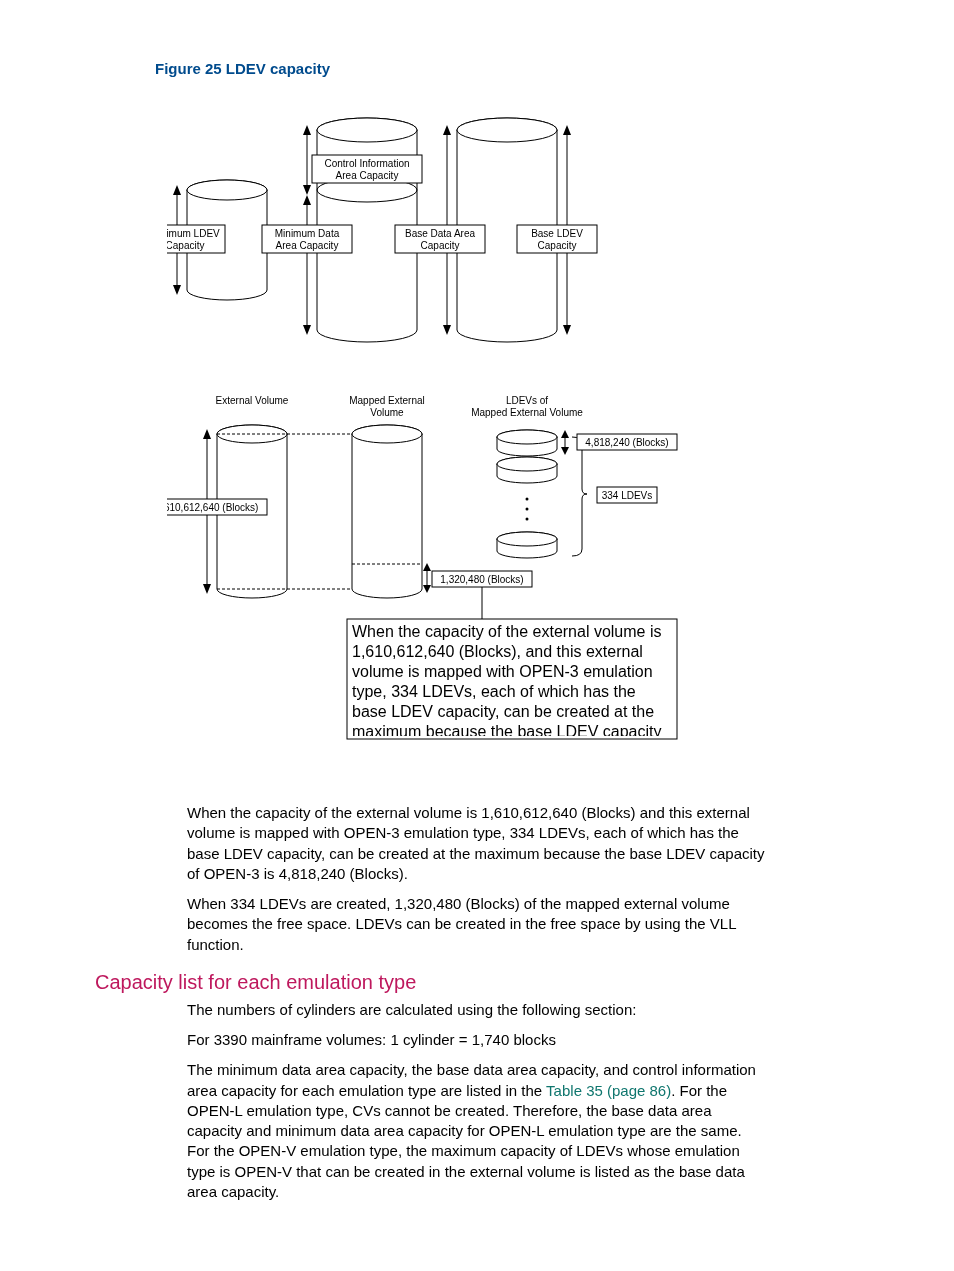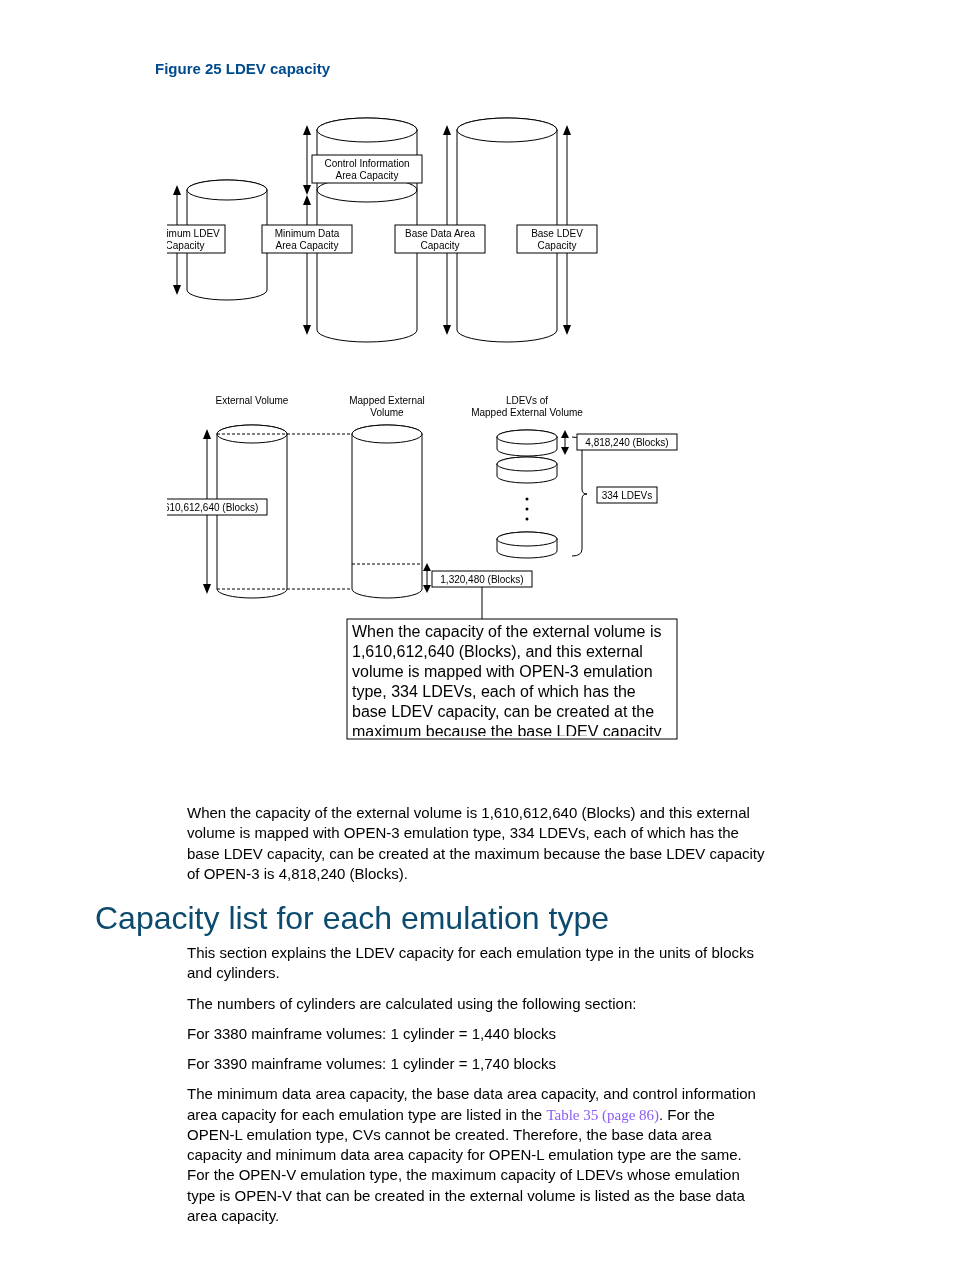--- a/index.html
+++ b/index.html
@@ -39,29 +39,28 @@
     color: #000;
     font-family: "Arial Narrow", Arial, sans-serif;
     font-stretch: condensed;
     letter-spacing: 0;
   }
   .indent-block {
     margin-left: 92px;
     margin-right: 0;
   }
   .section-heading {
-    color: #0c4a6e;
+    color: #be185d;
     font-weight: normal;
-    font-size: 32px;
+    font-size: 20px;
     margin: 16px 0 6px 0;
     font-family: "Arial Narrow", Arial, sans-serif;
   }
   .link-text {
-    color: #8b5cf6;
-    font-family: Liberation Serif, serif;
+    color: #0f766e;
   }
   .fig26-note {
     font-size: 16px;
     line-height: 1.25;
   }
 </style>
 </head>
 <body>
 
 <div class="page">
@@ -197,27 +196,26 @@
           <div xmlns="http://www.w3.org/1999/xhtml" class="fig26-note">When the capacity of the external volume is 1,610,612,640 (Blocks), and this external volume is mapped with OPEN-3 emulation type, 334 LDEVs, each of which has the base LDEV capacity, can be created at the maximum because the base LDEV capacity of OPEN-3 is 4,818,240 (Blocks). When 334 LDEVs are created, 1,320,480 (Blocks) of the mapped external volume becomes the free space. LDEVs can be created in the free space by using the VLL function.</div>
         </foreignObject>
 
         <line x1="315" y1="198" x2="315" y2="230" stroke="#000"></line>
       </svg>
     </div>
   </div>
 
   <div class="indent-block">
     <p class="body-text">When the capacity of the external volume is 1,610,612,640 (Blocks) and this external volume is mapped with OPEN-3 emulation type, 334 LDEVs, each of which has the base LDEV capacity, can be created at the maximum because the base LDEV capacity of OPEN-3 is 4,818,240 (Blocks).</p>
+    <p class="body-text">When 334 LDEVs are created, 1,320,480 (Blocks) of the mapped external volume becomes the free space. LDEVs can be created in the free space by using the VLL function.</p>
   </div>
 
   <h2 class="section-heading">Capacity list for each emulation type</h2>
 
   <div class="indent-block">
-    <p class="body-text">This section explains the LDEV capacity for each emulation type in the units of blocks and cylinders.</p>
     <p class="body-text">The numbers of cylinders are calculated using the following section:</p>
-    <p class="body-text">For 3380 mainframe volumes: 1 cylinder = 1,440 blocks</p>
     <p class="body-text">For 3390 mainframe volumes: 1 cylinder = 1,740 blocks</p>
     <p class="body-text">
       <span>The minimum data area capacity, the base data area capacity, and control information area capacity for each emulation type are listed in the </span><span class="link-text">Table 35 (page 86)</span><span>. For the OPEN-L emulation type, CVs cannot be created. Therefore, the base data area capacity and minimum data area capacity for OPEN-L emulation type are the same. For the OPEN-V emulation type, the maximum capacity of LDEVs whose emulation type is OPEN-V that can be created in the external volume is listed as the base data area capacity.</span>
     </p>
   </div>
 
 </div>
 
 </body></html>

